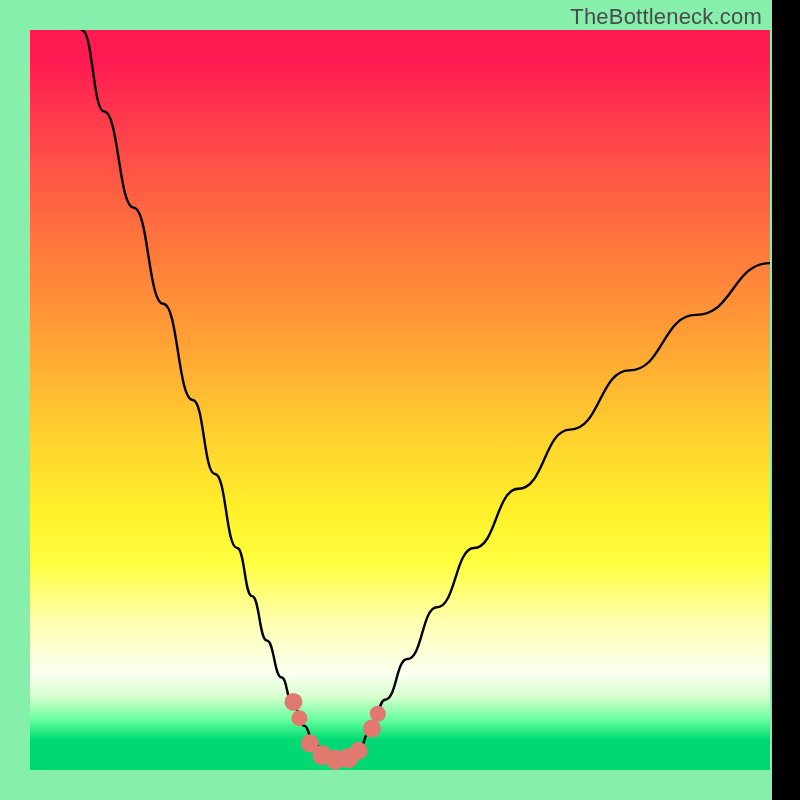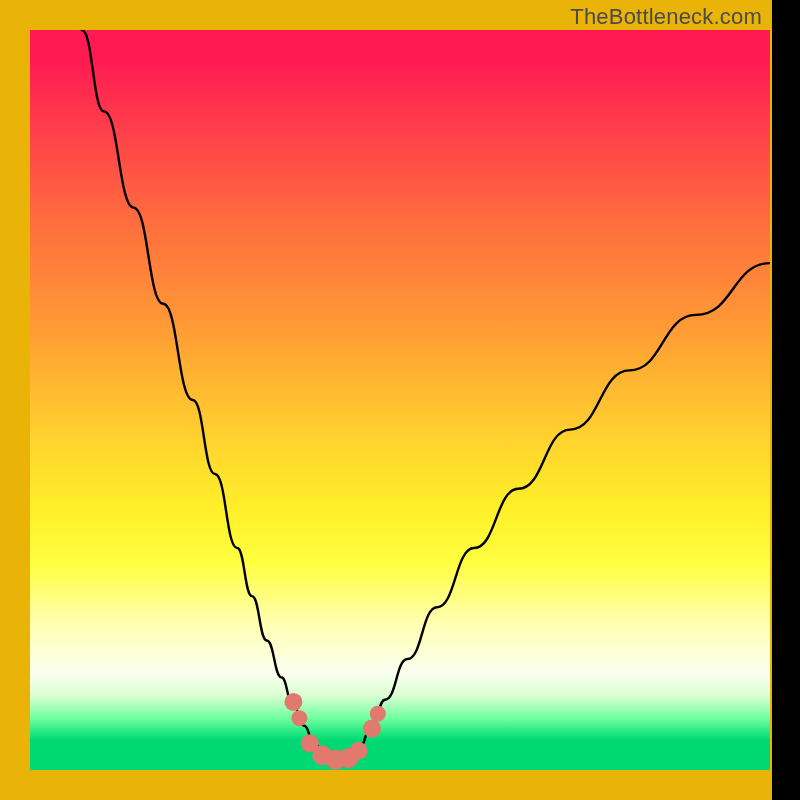--- a/index.html
+++ b/index.html
@@ -10,21 +10,21 @@
     overflow: hidden;
     background: #000;
     font-family: Arial, Helvetica, sans-serif;
   }
   .frame {
     position: absolute;
     top: 0;
     left: 0;
     width: 772px;
     height: 800px;
-    background: #eab308;
+    background: #86efac;
   }
   .plot-area {
     position: absolute;
     top: 30px;
     left: 30px;
     width: 740px;
     height: 740px;
     overflow: hidden;
   }
   .gradient {

